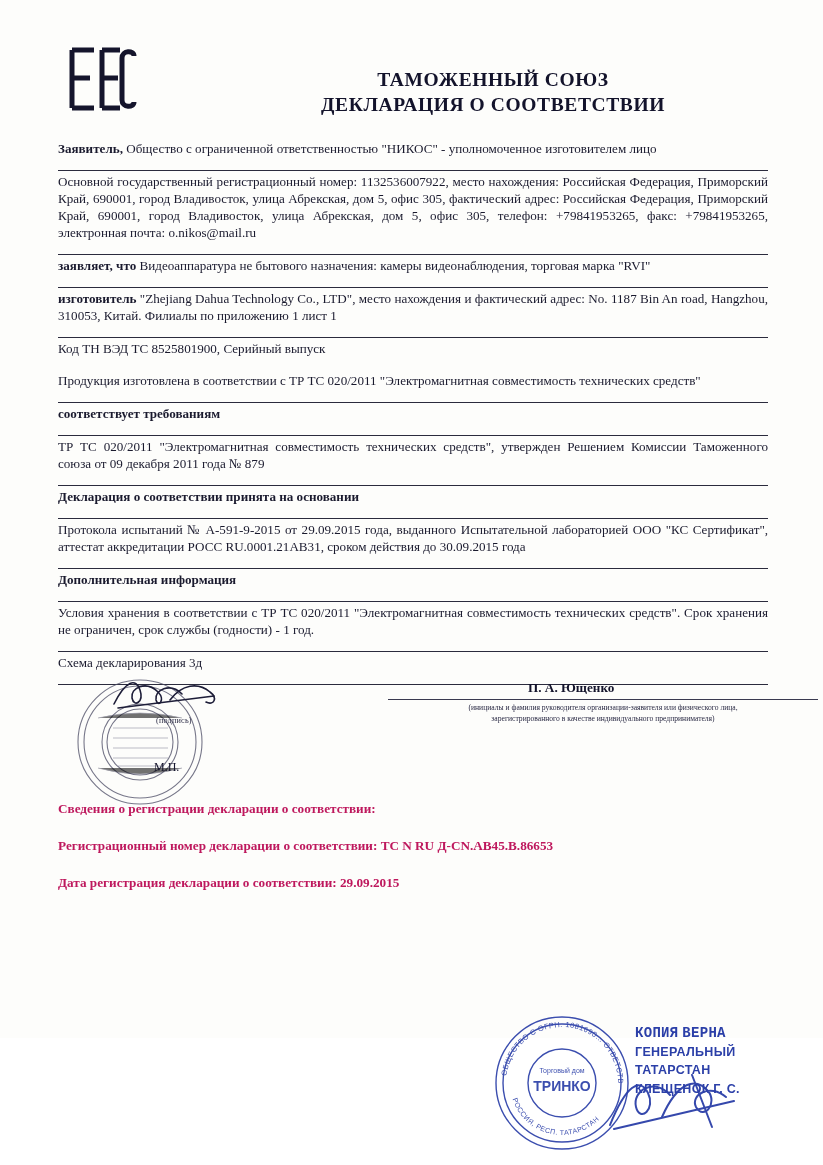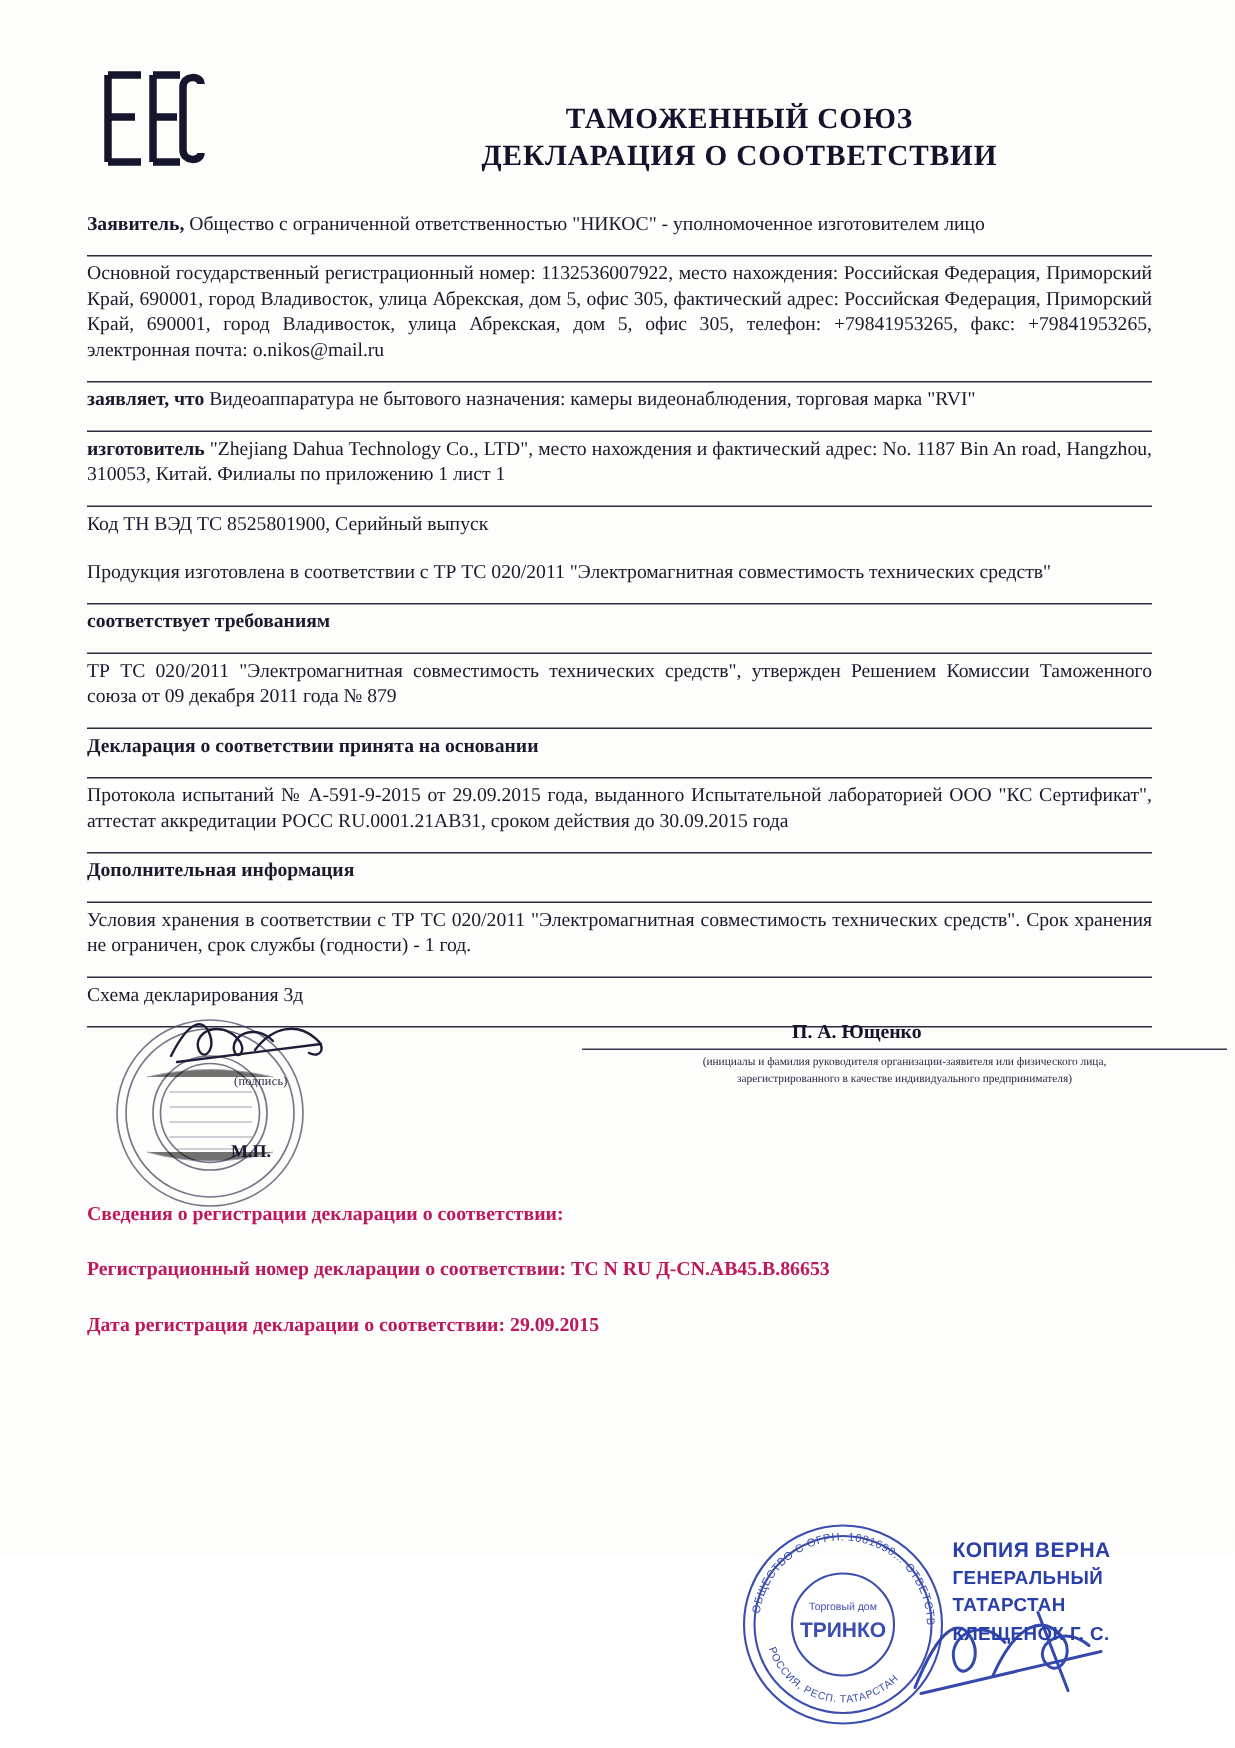--- a/index.html
+++ b/index.html
@@ -100,21 +100,21 @@
     font-size: 8.2px;
     color: #2a2a44;
     letter-spacing: 0.2px;
     padding-left: 12px;
   }
   .mp {
     position: absolute;
     left: 96px;
     top: 92px;
     font-size: 12px;
-    font-weight: bold;
+    font-weight: normal;
     color: #17172e;
   }
   .sig-name {
     position: absolute;
     left: 470px;
     top: 12px;
     font-size: 13.2px;
     font-weight: bold;
     color: #13132b;
   }
@@ -170,21 +170,21 @@
     left: 155px;
     top: 18px;
     width: 175px;
     color: #2b3fa8;
     font-family: "Liberation Sans", sans-serif;
     font-size: 12.5px;
     font-weight: bold;
     line-height: 1.45;
     letter-spacing: 0.3px;
   }
-  .kopiya .l1 { font-size: 14px; }
+  .kopiya .l1 { font-size: 14px; font-family: Liberation Mono, monospace; }
   .blue-scrawl {
     position: absolute;
     left: 120px;
     top: 62px;
     width: 150px;
     height: 70px;
     opacity: 0.95;
   }
 </style>
 </head>

